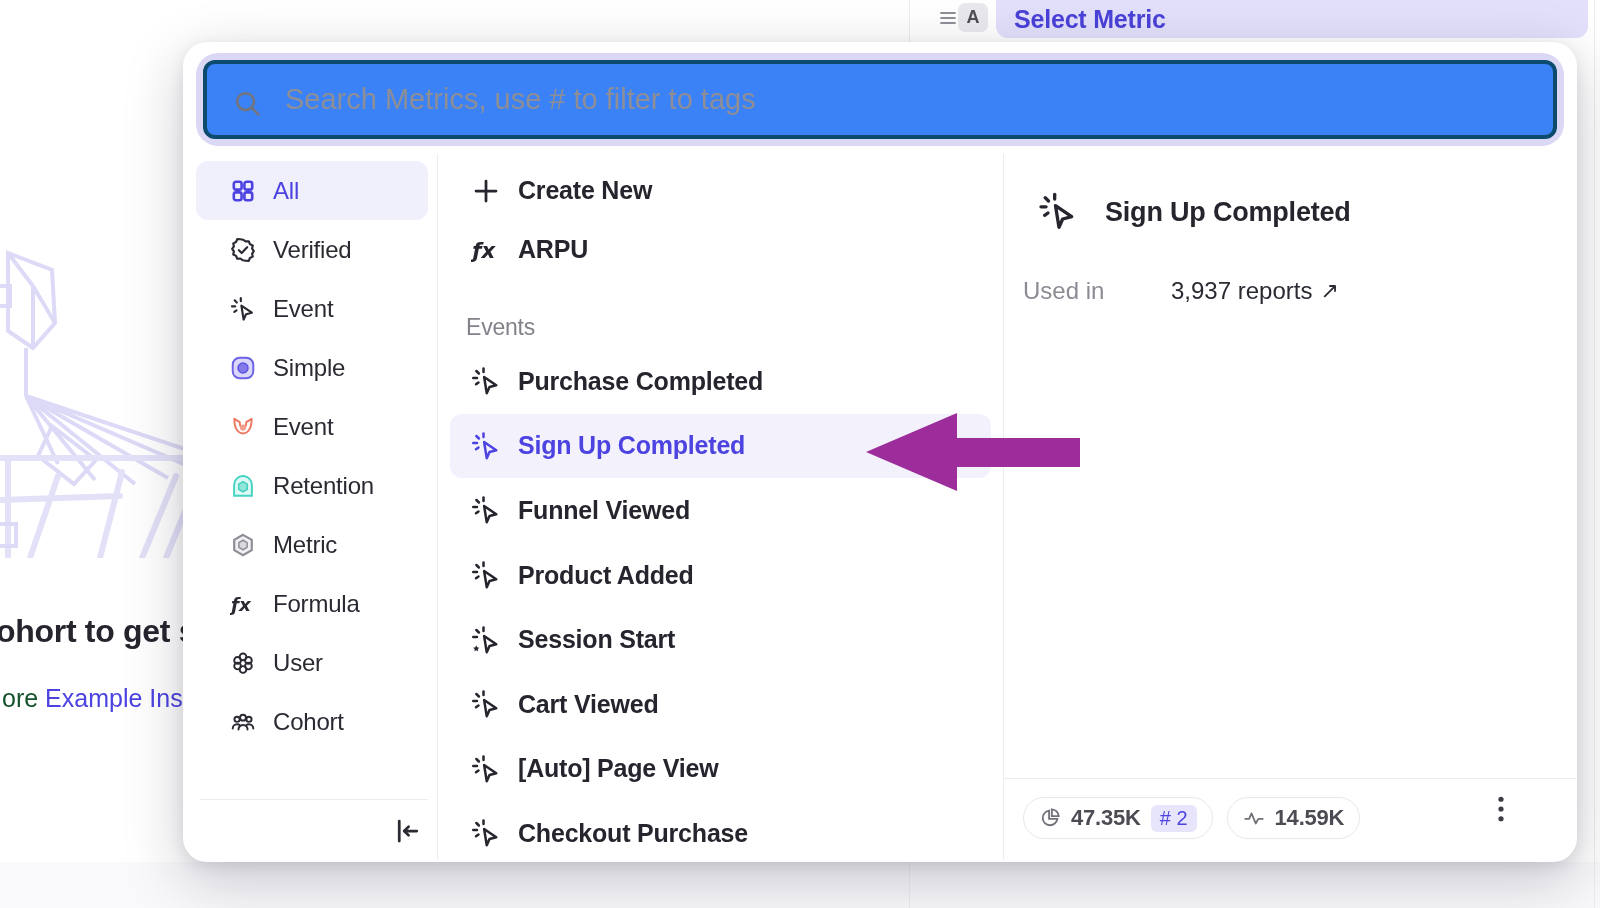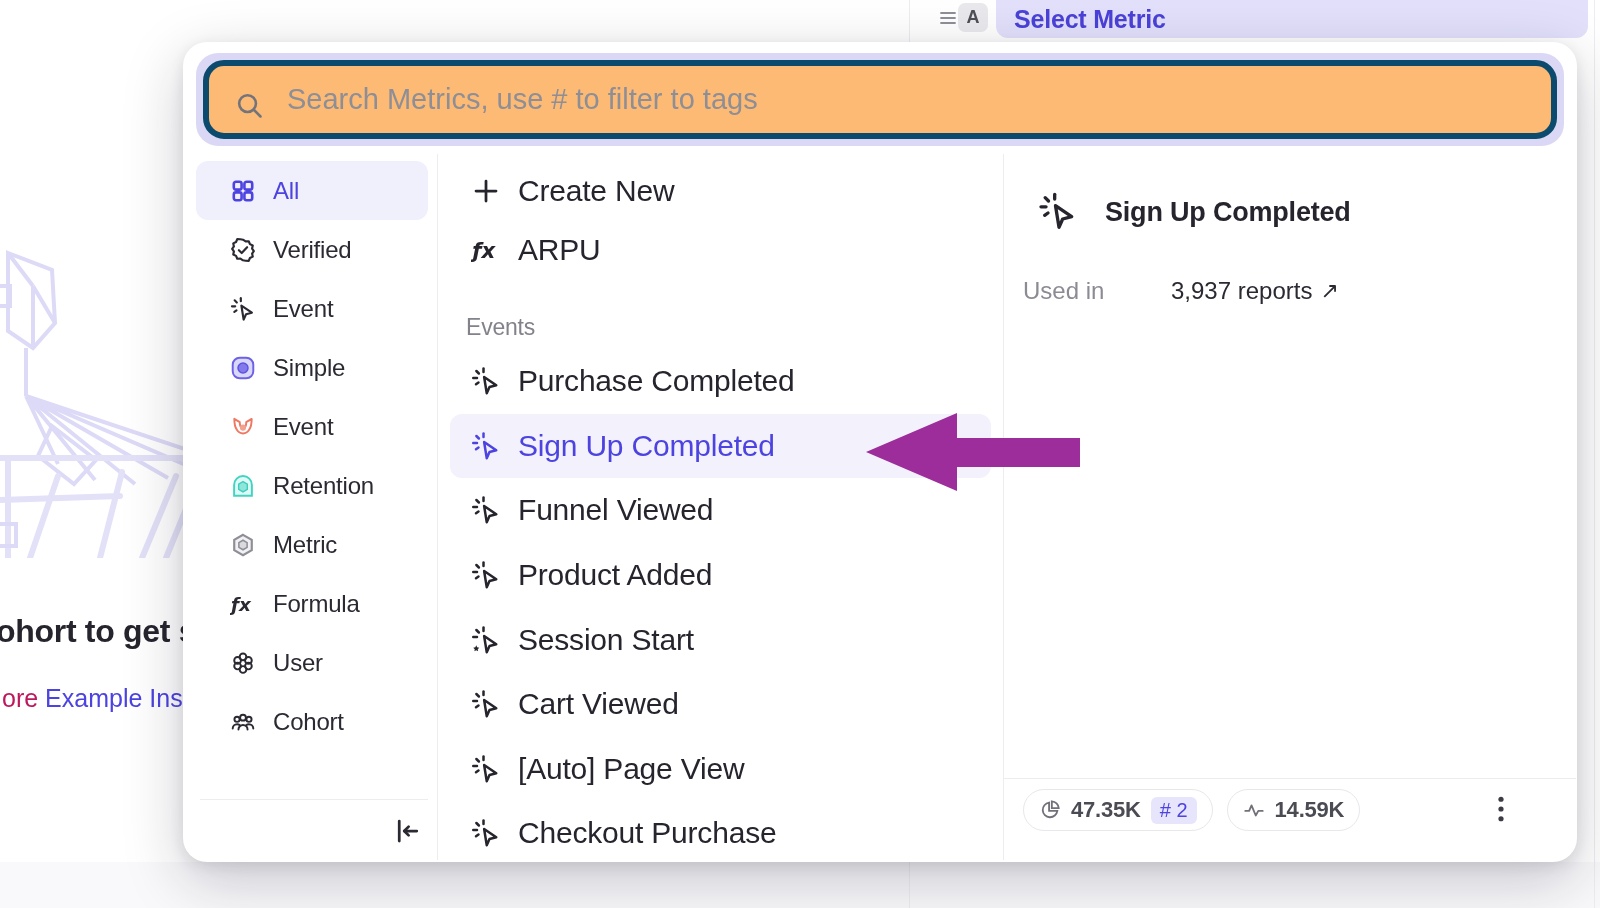--- a/index.html
+++ b/index.html
@@ -19,31 +19,31 @@
   .select-pill { position:absolute; left:996px; top:0; width:592px; height:38px; background:#e2e0fa;
     border-radius:0 0 12px 12px; z-index:1; }
   .select-pill .lbl { display:block; padding-left:18px; line-height:38px; font-size:25px;
     font-weight:700; color:#4a41d8; letter-spacing:-0.2px; }
 
   .wireframe { position:absolute; left:0; top:228px; width:188px; height:330px; z-index:0; }
   .bg-heading { position:absolute; left:-4px; top:613px; width:190px; overflow:hidden; white-space:nowrap;
     font-size:32px; font-weight:700; color:#26252e; letter-spacing:-0.3px; z-index:0; }
   .bg-line2 { position:absolute; left:2px; top:684px; width:184px; overflow:hidden; white-space:nowrap;
     font-size:25px; z-index:0; }
-  .bg-line2 .pre { color:#be185d; }
+  .bg-line2 .pre { color:#14532d; }
   .bg-line2 .link { color:#4c43e0; font-weight:400; }
 
   
   .dialog { position:absolute; left:183px; top:42px; width:1394px; height:820px; background:#fff;
     border-radius:24px; box-shadow:0 4px 14px rgba(25,25,45,.10), 0 18px 60px rgba(25,25,45,.22);
     z-index:2; }
   .search-ring { position:absolute; left:13px; top:11px; width:1368px; height:93px;
     background:#dbd8f6; border-radius:22px; }
-  .search-box { position:absolute; left:7px; right:7px; top:7px; bottom:7px; background:#fdba74;
-    border:6px solid #0c4a6e; border-radius:21px; }
+  .search-box { position:absolute; left:7px; right:7px; top:7px; bottom:7px; background:#3b82f6;
+    border:4px solid #0c4a6e; border-radius:12px; }
   .search-icon { position:absolute; left:25px; top:24px; width:31px; height:31px; color:#73737b; }
   .search-input { position:absolute; inset:0; width:100%; height:100%; border:none; outline:none;
     background:transparent; padding-left:78px; font-size:29px; color:#3a3a42;
     font-family:"Liberation Sans", sans-serif; }
   .search-input::placeholder { color:#8e8e96; opacity:1; }
 
   .v-div { position:absolute; top:112px; bottom:2px; width:1px; background:#ededf0; }
   .v-div.one { left:254px; } .v-div.two { left:820px; }
 
   
@@ -58,35 +58,35 @@
 
   
   .list { position:absolute; left:267px; top:119px; width:553px; }
   .ls-row { display:flex; align-items:center; gap:17px; height:59px; padding-left:21px;
     margin-right:12px; border-radius:12px; color:#26252e; cursor:pointer; }
   .ls-row.event { height:64.6px; }
   .ls-row.section { height:70px; padding-top:26px; padding-left:16px; color:#82828b; cursor:default;align-items:center; }
   .ls-row.section .ls-label { font-size:23px; font-weight:400; }
   .ls-row.selected { background:#f2f1fc; color:#4c43e0; }
   .ls-icon { width:30px; height:30px; flex:0 0 30px; }
-  .ls-label { font-size:30px; font-weight:400; letter-spacing:-0.2px; }
+  .ls-label { font-size:25px; font-weight:700; letter-spacing:-0.2px; }
 
   
   .detail { position:absolute; left:821px; top:119px; right:1px; bottom:1px; }
   .dt-icon { position:absolute; left:34px; top:30px; width:40px; height:40px; color:#26252e; }
   .dt-title { position:absolute; left:101px; top:36px; font-size:27px; font-weight:700;
     color:#26252e; letter-spacing:-0.2px; }
   .dt-used { position:absolute; left:19px; top:116px; display:flex; align-items:center; }
   .dt-used .u-lbl { width:148px; font-size:24px; color:#8b8b94; }
   .dt-used .u-val { font-size:24px; color:#2b2a33; font-weight:500; cursor:pointer; }
   .dt-used .u-arr { margin-left:8px; font-size:22px; color:#2b2a33; }
   .dt-divider { position:absolute; left:0; right:0; top:617px; height:1px; background:#ededf0; }
   .stats { position:absolute; left:19px; top:628px; display:flex; gap:14px; }
   .stat-pill { display:flex; align-items:center; gap:10px; height:42px; padding:0 15px;
-    border:1.5px solid #e8e8eb; border-radius:21px; background:#fff; cursor:pointer; }
+    border:1.5px solid #e8e8eb; border-radius:21px; background:#fff; cursor:pointer;margin-top:8px; }
   .st-icon { width:22px; height:22px; color:#71717a; }
   .st-value { font-size:22px; font-weight:600; color:#4b4b54; letter-spacing:-0.2px; }
   .st-chip { background:#e7e5fb; color:#4c43e0; border-radius:6px; padding:2px 9px;
     font-size:20px; font-weight:500; }
   .kebab-btn { position:absolute; right:62px; top:632px; width:26px; height:32px; color:#3c3c44; cursor:pointer; }
 
   .icon svg, .sb-icon svg, .ls-icon svg, .dt-icon svg, .st-icon svg, .search-icon svg,
   .collapse-btn svg, .kebab-btn svg, .drag-handle svg { display:block; width:100%; height:100%; }
 
   

